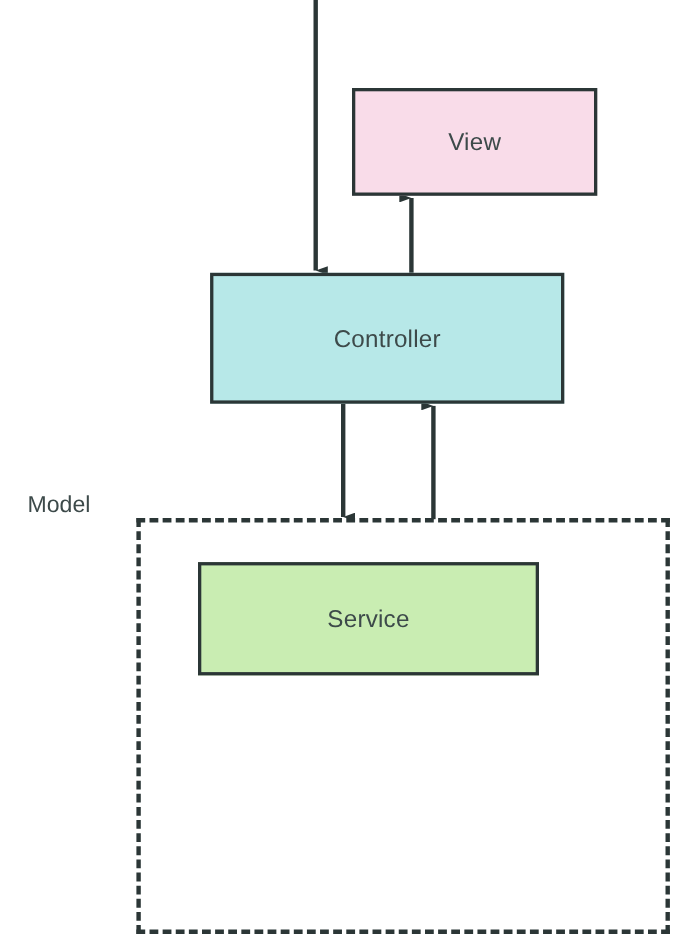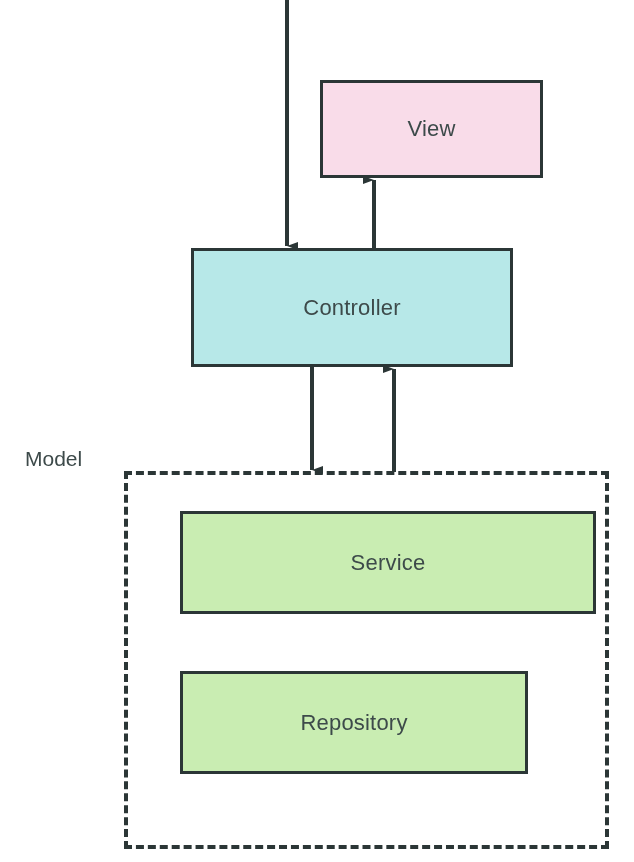--- a/index.html
+++ b/index.html
@@ -40,21 +40,21 @@
   .node-controller {
     left: 191px;
     top: 248px;
     width: 322px;
     height: 119px;
     background: #b7e8e8;
   }
   .node-service {
     left: 180px;
     top: 511px;
-    width: 416px;
+    width: 310px;
     height: 103px;
     background: #c9edb2;
   }
   .node-repository {
     left: 180px;
     top: 671px;
     width: 348px;
     height: 103px;
     background: #c9edb2;
   }
@@ -124,17 +124,14 @@
   </div>
 
   <div class="node node-view">
     <span>View</span>
   </div>
 
   <div class="node node-service">
     <span>Service</span>
   </div>
 
-  <div class="node node-repository">
-    <span>Repository</span>
-  </div>
 
 </div>
 
 </body></html>

